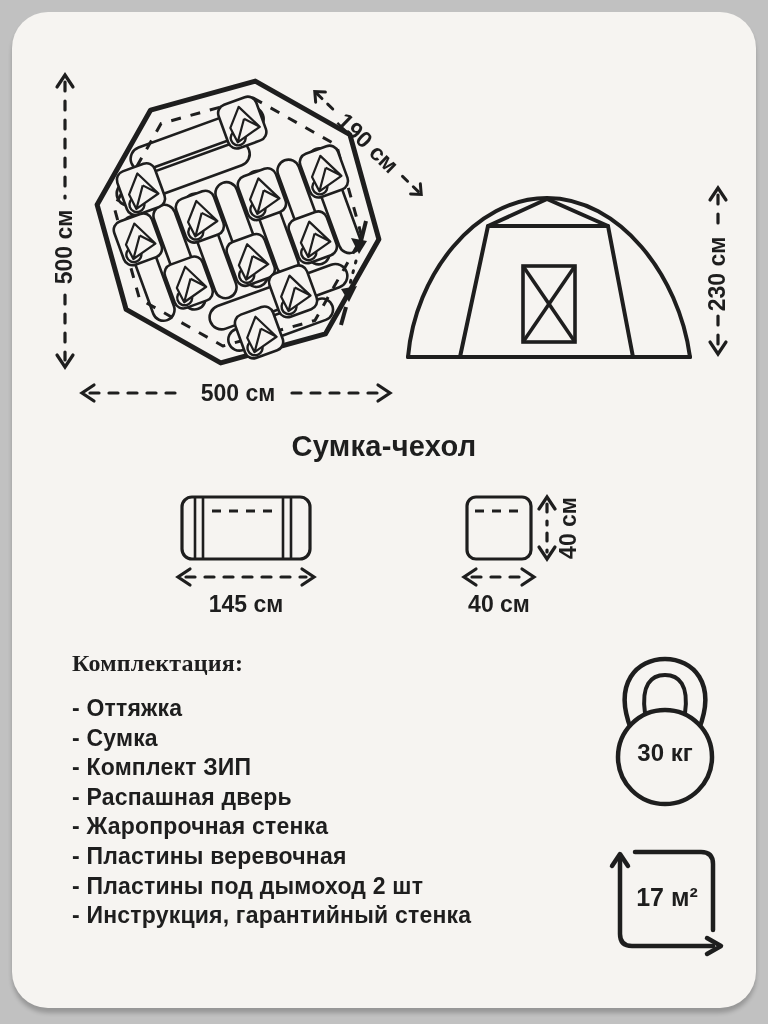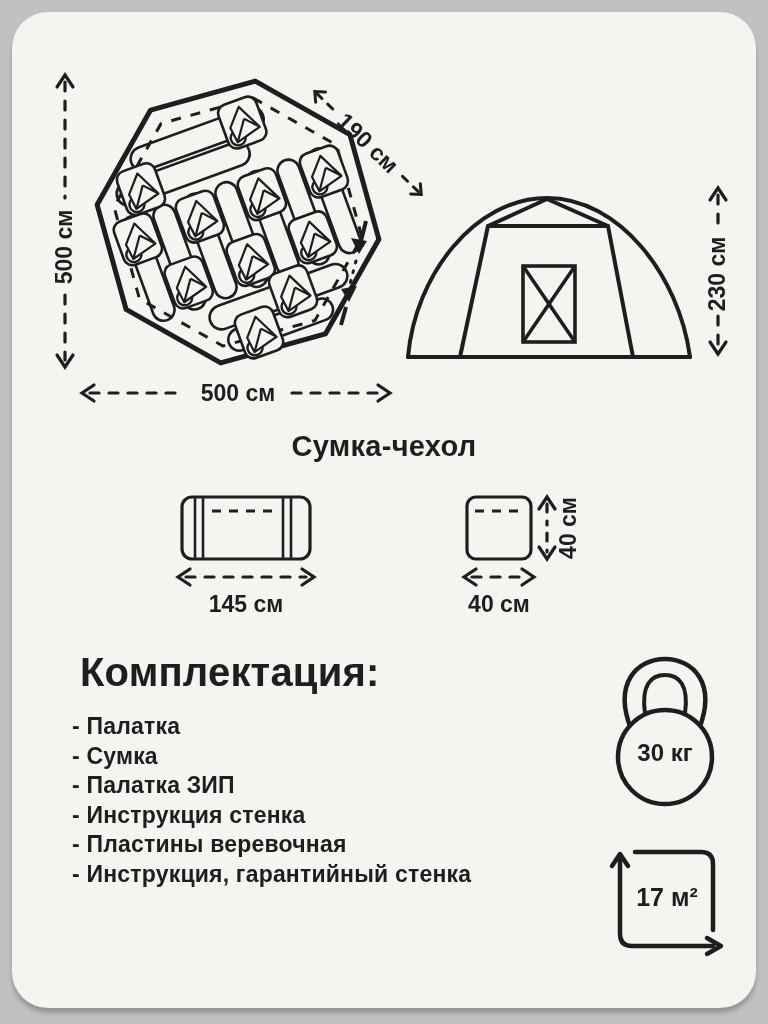--- a/index.html
+++ b/index.html
@@ -19,21 +19,21 @@
     font-weight:700;
   }
   .section-title{
     position:absolute;left:0;width:768px;text-align:center;
     font-weight:700;color:#1e1e1e;
   }
   #bag-title{top:430px;font-size:29px;letter-spacing:.3px;}
   .pkg{
     position:absolute;left:72px;top:650px;color:#1e1e1e;
   }
-  .pkg-title{font-weight:700;font-size:40px;margin:0 0 17px 8px;letter-spacing:.2px;}
+  .pkg-title{font-weight:700;font-size:24px;margin:0 0 17px 0;letter-spacing:.2px;font-family:Liberation Serif, serif;}
   .pkg-items{font-weight:700;font-size:23px;line-height:29.6px;letter-spacing:.2px;}
   .ink{stroke:#1e1e1e;fill:none;}
 </style>
 </head>
 <body>
 
 <div class="stage">
   <div class="card"></div>
 
   <svg style="left:20px;top:55px" width="410" height="360" viewBox="0 0 410 360">
@@ -164,25 +164,27 @@
       <line x1="97" y1="19" x2="97" y2="40" stroke-dasharray="8 9"></line>
       <line x1="97" y1="48" x2="97" y2="67" stroke-dasharray="8 9"></line>
       <polyline points="89,62 97,74 105,62"></polyline>
     </g>
     <text transform="translate(126,43) rotate(-90)" text-anchor="middle" font-size="23">40 см</text>
   </svg>
 
   <div class="pkg">
     <div class="pkg-title">Комплектация:</div>
     <div class="pkg-items">
-        <div class="pkg-item">- Палатка</div>
+        <div class="pkg-item">- Оттяжка</div>
         <div class="pkg-item">- Сумка</div>
-        <div class="pkg-item">- Палатка ЗИП</div>
-        <div class="pkg-item">- Инструкция стенка</div>
+        <div class="pkg-item">- Комплект ЗИП</div>
+        <div class="pkg-item">- Распашная дверь</div>
+        <div class="pkg-item">- Жаропрочная стенка</div>
         <div class="pkg-item">- Пластины веревочная</div>
+        <div class="pkg-item">- Пластины под дымоход 2 шт</div>
         <div class="pkg-item">- Инструкция, гарантийный стенка</div>
       </div>
   </div>
 
   <svg style="left:585px;top:645px" width="160" height="170" viewBox="0 0 160 170">
     <g>
       <path class="ink" stroke-width="4.5" stroke-linecap="round" d="M46,84 C28,38 52,14 80,14 C108,14 132,38 114,84"></path>
       <path class="ink" stroke-width="4" stroke-linecap="round" d="M60,68 C56,40 66,30 80,30 C94,30 104,40 100,68"></path>
       <circle cx="80" cy="112" r="47" fill="#f6f4f1" stroke="#1e1e1e" stroke-width="4.5"></circle>
     </g>

